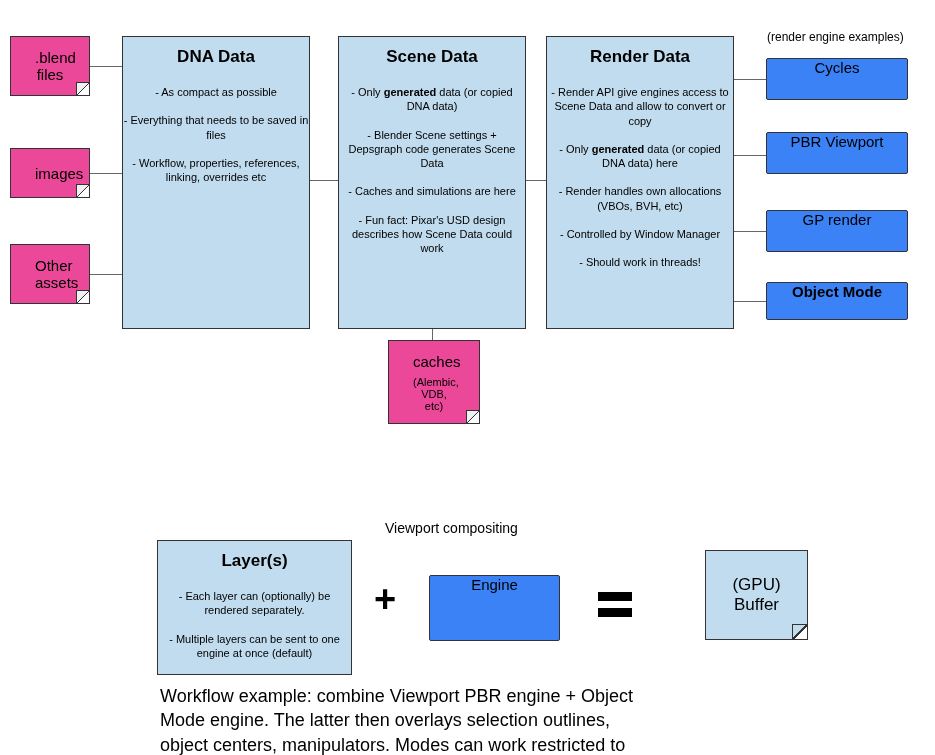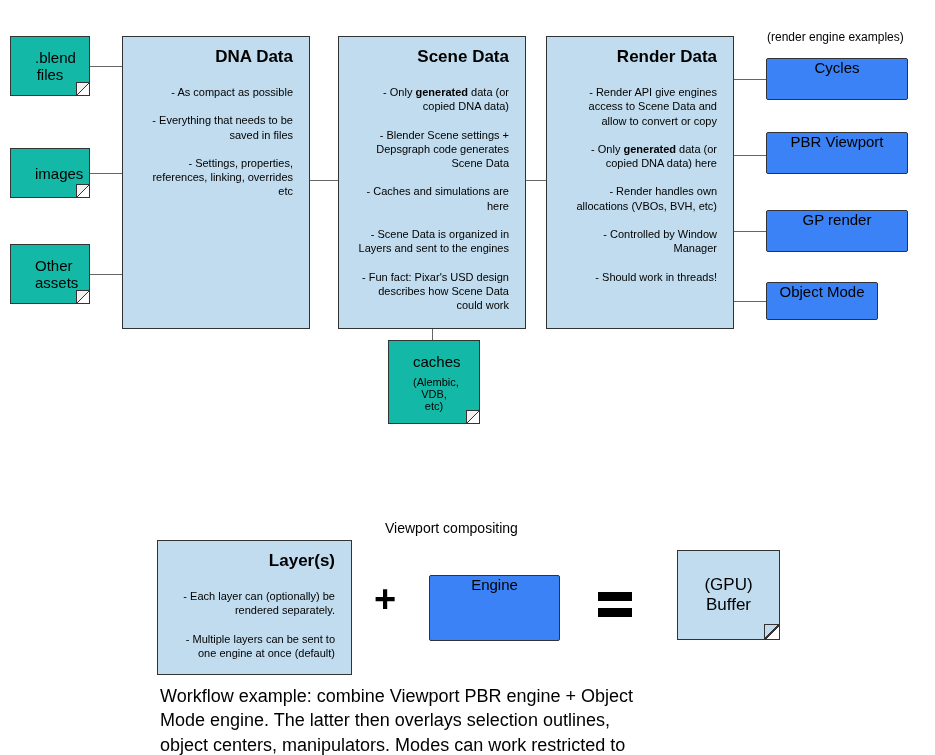--- a/index.html
+++ b/index.html
@@ -1,20 +1,20 @@
 <!DOCTYPE html>
 <html><head>
   <meta charset="utf-8">
   <style>
     * { box-sizing: border-box; margin: 0; padding: 0; }
     body { font-family: Arial, Helvetica, sans-serif; font-size: 12px; width: 935px; height: 755px; position: relative; background: #fff; }
     
     .note-box {
       position: absolute;
-      background: #14b8a6;
+      background: #ec4899;
       border: 1px solid #333;
       padding: 6px 24px;
       text-align: center;
       display: flex;
       flex-direction: column;
       justify-content: center;
     }
     .note-box::after {
       content: '';
       position: absolute;
@@ -24,32 +24,33 @@
       border-left: 1px solid #333;
       border-top: 1px solid #333;
     }
     .note-box .title { font-size: 15px; }
     .note-box .subtitle { font-size: 11px; margin-top: 6px; }
     
     .blue-box {
       position: absolute;
       background: #c1dcee;
       border: 1px solid #333;
-      padding: 10px 16px;
-      text-align: right;
+      padding: 10px 0;
+      text-align: center;
     }
     .blue-box .title { font-size: 17px; font-weight: bold; margin-bottom: 18px; }
     .blue-box .item { font-size: 11px; margin: 14px 0; line-height: 1.3; }
     
     .blue-note {
       position: absolute;
       background: #c1dcee;
       border: 1px solid #333;
       padding: 10px 8px;
       text-align: center;
+      margin-left: 28px;
     }
     .blue-note::after {
       content: '';
       position: absolute;
       bottom: 0; right: 0;
       width: 14px; height: 14px;
       background: linear-gradient(135deg, #c1dcee 0%, #c1dcee 46%, #333 46%, #333 54%, #fff 54%);
       border-left: 1px solid #333;
       border-top: 1px solid #333;
     }
@@ -87,31 +88,30 @@
 </div>
 
 <div class="connector h-line" style="left:90px; top:66px; width:32px;"></div>
 <div class="connector h-line" style="left:90px; top:173px; width:32px;"></div>
 <div class="connector h-line" style="left:90px; top:274px; width:32px;"></div>
 
 <div class="blue-box" style="left:122px; top:36px; width:188px; height:293px;">
   <div class="title">DNA Data</div>
   <div class="item">- As compact as possible</div>
   <div class="item">- Everything that needs to be saved in files</div>
-  <div class="item">- Settings, properties, references, linking, overrides etc</div>
+  <div class="item">- Workflow, properties, references, linking, overrides etc</div>
 </div>
 
 <div class="connector h-line" style="left:310px; top:180px; width:28px;"></div>
 
 <div class="blue-box" style="left:338px; top:36px; width:188px; height:293px;">
   <div class="title">Scene Data</div>
   <div class="item">- Only <b>generated</b> data (or copied DNA data)</div>
   <div class="item">- Blender Scene settings + Depsgraph code generates Scene Data</div>
   <div class="item">- Caches and simulations are here</div>
-  <div class="item">- Scene Data is organized in Layers and sent to the engines</div>
   <div class="item">- Fun fact: Pixar's USD design describes how Scene Data could work</div>
 </div>
 
 <div class="connector h-line" style="left:526px; top:180px; width:20px;"></div>
 
 <div class="blue-box" style="left:546px; top:36px; width:188px; height:293px;">
   <div class="title">Render Data</div>
   <div class="item">- Render API give engines access to Scene Data and allow to convert or copy</div>
   <div class="item">- Only <b>generated</b> data (or copied DNA data) here</div>
   <div class="item">- Render handles own allocations (VBOs, BVH, etc)</div>
@@ -129,21 +129,21 @@
 
 <div class="yellow-box" style="left:766px; top:58px; width:142px; height:42px;">
   <span>Cycles</span>
 </div>
 <div class="yellow-box" style="left:766px; top:132px; width:142px; height:42px;">
   <span>PBR Viewport</span>
 </div>
 <div class="yellow-box" style="left:766px; top:210px; width:142px; height:42px;">
   <span>GP render</span>
 </div>
-<div class="yellow-box" style="left:766px; top:282px; width:112px; height:38px;">
+<div class="yellow-box" style="left:766px; top:282px; width:142px; height:38px;font-weight:bold;">
   <span>Object Mode</span>
 </div>
 
 <div class="connector h-line" style="left:734px; top:79px; width:32px;"></div>
 <div class="connector h-line" style="left:734px; top:155px; width:32px;"></div>
 <div class="connector h-line" style="left:734px; top:231px; width:32px;"></div>
 <div class="connector h-line" style="left:734px; top:301px; width:32px;"></div>
 
 <div class="annotation" style="left:385px; top:520px; font-size:14px;">Viewport compositing</div>
 

